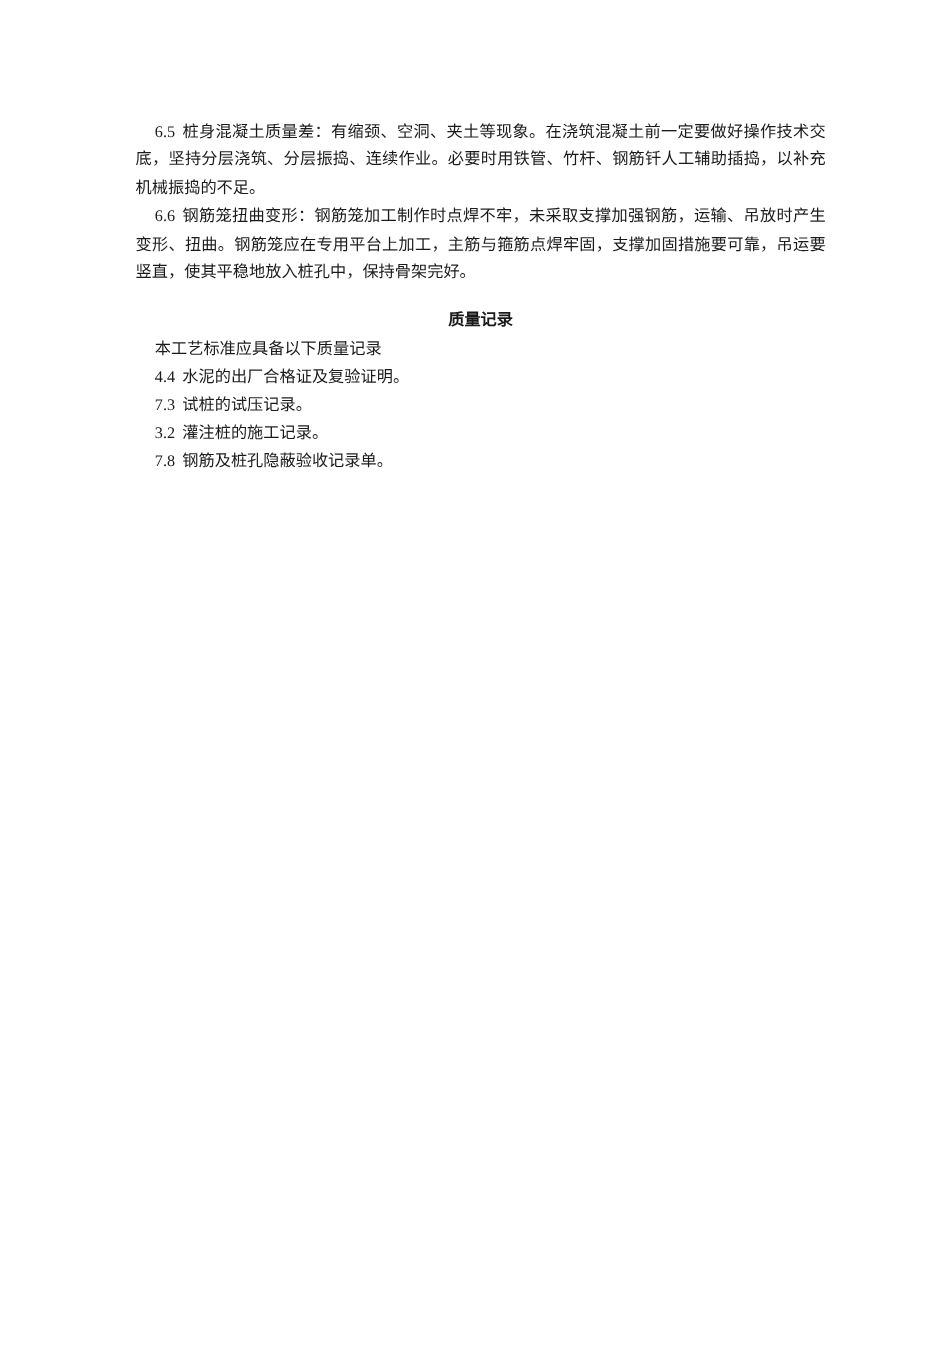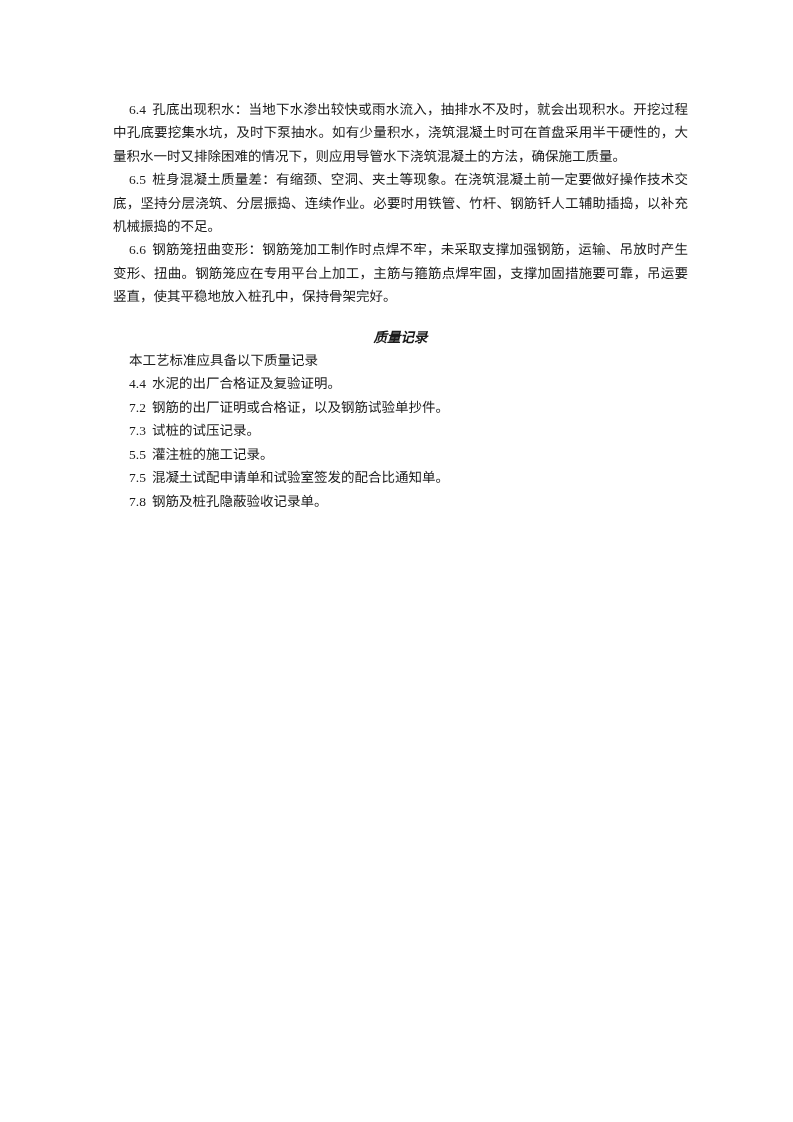--- a/index.html
+++ b/index.html
@@ -30,21 +30,20 @@
   }
   .num {
     margin-right: 0.45em;
   }
   .section-heading {
     margin: 17px 0 0 0;
     font-size: 13.5px;
     line-height: 23.4px;
     font-weight: bold;
     text-align: center;
-    font-style: italic;
   }
   .intro {
     margin: 0;
     text-indent: 16px;
   }
   .records-list {
     margin: 0;
     padding: 0;
     list-style: none;
   }
@@ -54,50 +53,41 @@
     white-space: nowrap;
   }
 </style>
 </head>
 <body>
 
 <div class="page">
 
   <section>
     <p class="para">
-      <span class="num">6.4</span><span>孔底出现积水：当地下水渗出较快或雨水流入，抽排水不及时，就会出现积水。开挖过程中孔底要挖集水坑，及时下泵抽水。如有少量积水，浇筑混凝土时可在首盘采用半干硬性的，大量积水一时又排除困难的情况下，则应用导管水下浇筑混凝土的方法，确保施工质量。</span>
-    </p>
-    <p class="para">
       <span class="num">6.5</span><span>桩身混凝土质量差：有缩颈、空洞、夹土等现象。在浇筑混凝土前一定要做好操作技术交底，坚持分层浇筑、分层振捣、连续作业。必要时用铁管、竹杆、钢筋钎人工辅助插捣，以补充机械振捣的不足。</span>
     </p>
     <p class="para">
       <span class="num">6.6</span><span>钢筋笼扭曲变形：钢筋笼加工制作时点焊不牢，未采取支撑加强钢筋，运输、吊放时产生变形、扭曲。钢筋笼应在专用平台上加工，主筋与箍筋点焊牢固，支撑加固措施要可靠，吊运要竖直，使其平稳地放入桩孔中，保持骨架完好。</span>
     </p>
   </section>
 
   <section>
     <h2 class="section-heading">质量记录</h2>
 
     <p class="intro">本工艺标准应具备以下质量记录</p>
 
     <ol class="records-list">
       <li class="record-item">
         <span class="num">4.4</span><span>水泥的出厂合格证及复验证明。</span>
       </li>
       <li class="record-item">
-        <span class="num">7.2</span><span>钢筋的出厂证明或合格证，以及钢筋试验单抄件。</span>
-      </li>
-      <li class="record-item">
         <span class="num">7.3</span><span>试桩的试压记录。</span>
       </li>
       <li class="record-item">
-        <span class="num">5.5</span><span>灌注桩的施工记录。</span>
-      </li>
-      <li class="record-item">
-        <span class="num">7.5</span><span>混凝土试配申请单和试验室签发的配合比通知单。</span>
+        <span class="num">3.2</span><span>灌注桩的施工记录。</span>
       </li>
       <li class="record-item">
         <span class="num">7.8</span><span>钢筋及桩孔隐蔽验收记录单。</span>
       </li>
     </ol>
   </section>
 
 </div>
 
 </body></html>

